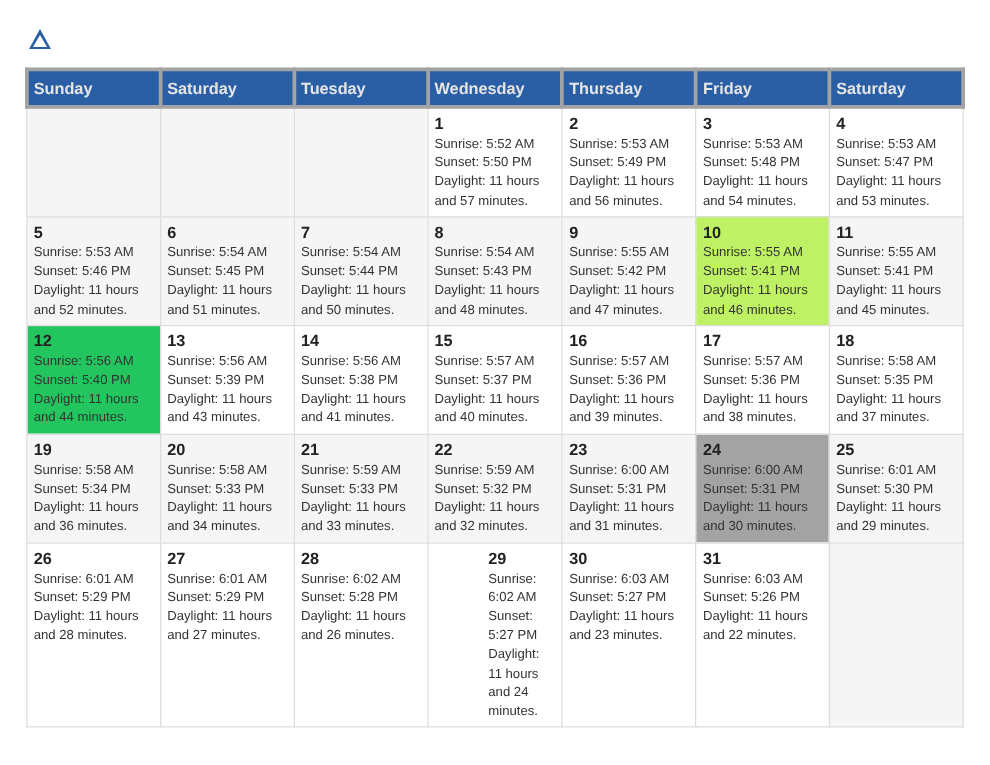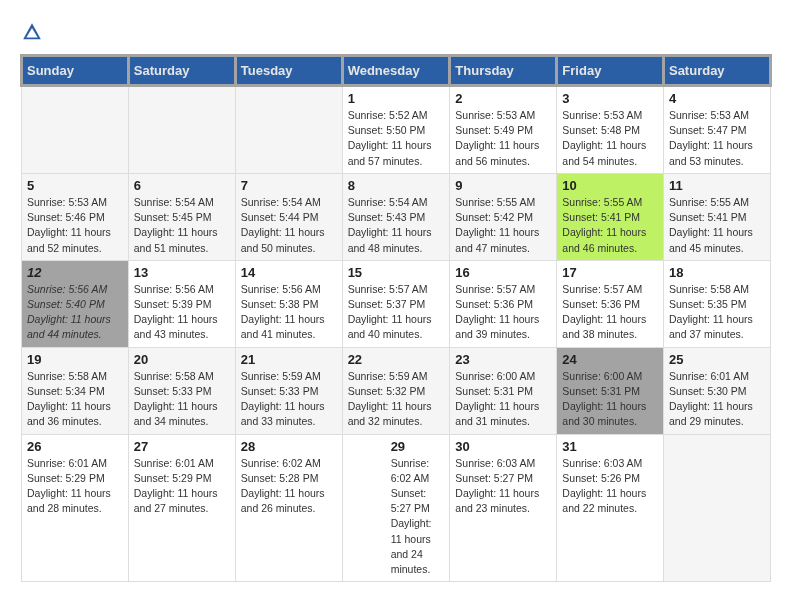--- a/index.html
+++ b/index.html
@@ -178,21 +178,21 @@
         <td style="background: #bef264;">
           <span class="day-number">10</span>
           <div class="day-info">Sunrise: 5:55 AM<br>Sunset: 5:41 PM<br>Daylight: 11 hours and 46 minutes.</div>
         </td>
         <td style="background: rgb(245, 245, 245);">
           <span class="day-number">11</span>
           <div class="day-info">Sunrise: 5:55 AM<br>Sunset: 5:41 PM<br>Daylight: 11 hours and 45 minutes.</div>
         </td>
       </tr>
       <tr>
-        <td style="background: #a3a3a3; font-style: italic;">
+        <td style="background: #22c55e;">
           <span class="day-number">12</span>
           <div class="day-info">Sunrise: 5:56 AM<br>Sunset: 5:40 PM<br>Daylight: 11 hours and 44 minutes.</div>
         </td>
         <td style="background: rgb(255, 255, 255);">
           <span class="day-number">13</span>
           <div class="day-info">Sunrise: 5:56 AM<br>Sunset: 5:39 PM<br>Daylight: 11 hours and 43 minutes.</div>
         </td>
         <td style="background: rgb(255, 255, 255);">
           <span class="day-number">14</span>
           <div class="day-info">Sunrise: 5:56 AM<br>Sunset: 5:38 PM<br>Daylight: 11 hours and 41 minutes.</div>

